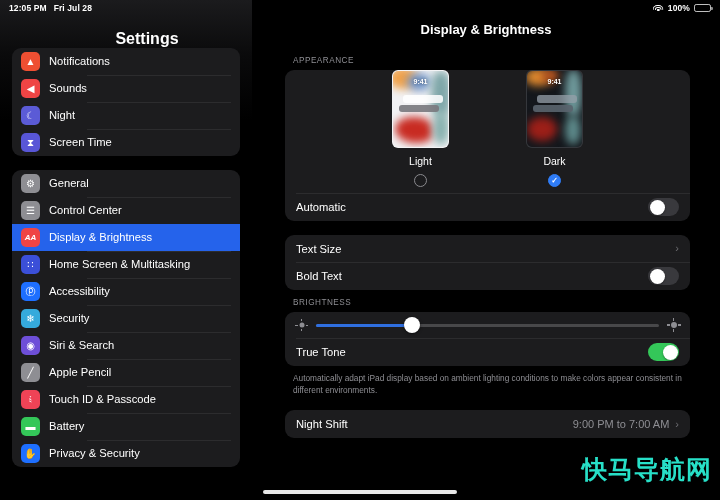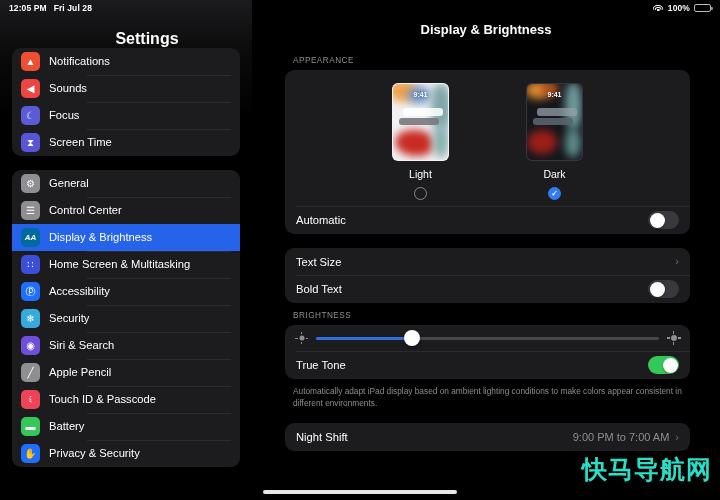--- a/index.html
+++ b/index.html
@@ -83,21 +83,21 @@
   }
   .main-scroll { position:absolute; top:48px; left:0; width:468px; height:452px; }
   .section-head {
     font-size:8.2px; color:#8e8e93; letter-spacing:.5px;
     padding:8px 0 5px 41px; text-transform:uppercase;
   }
   .card { margin:0 30px 0 33px; background:#1c1c1e; border-radius:9px; overflow:hidden; }
   .card.spaced { margin-top:14px; }
 
   
-  .appearance-row { display:flex; justify-content:center; gap:77px; padding:13px 0 6px; }
+  .appearance-row { display:flex; justify-content:center; gap:77px; padding:0 0 6px; }
   .appear-opt { display:flex; flex-direction:column; align-items:center; }
   .thumb {
     width:57px; height:78px; border-radius:6px; overflow:hidden; position:relative;
     border:1px solid rgba(255,255,255,.14);
   }
   .thumb .tm-time {
     position:absolute; top:7px; left:0; width:100%; text-align:center;
     font-size:7px; font-weight:600; color:#fff; z-index:3;
     text-shadow:0 0 3px rgba(0,0,0,.5);
   }
@@ -202,38 +202,38 @@
           <div class="side-row">
             <span class="side-icon" style="background: rgb(238, 79, 50);">▲</span>
             <span class="side-label">Notifications</span>
           </div>
           <div class="side-row">
             <span class="side-icon" style="background: rgb(239, 68, 68);">◀</span>
             <span class="side-label">Sounds</span>
           </div>
           <div class="side-row">
             <span class="side-icon" style="background: rgb(91, 91, 214);">☾</span>
-            <span class="side-label">Focus</span>
+            <span class="side-label">Night</span>
           </div>
           <div class="side-row">
             <span class="side-icon" style="background: rgb(88, 86, 214);">⧗</span>
             <span class="side-label">Screen Time</span>
           </div>
         </div>
       <div class="side-group" id="sgroup1">
           <div class="side-row">
             <span class="side-icon" style="background: rgb(142, 142, 147);">⚙</span>
             <span class="side-label">General</span>
           </div>
           <div class="side-row">
             <span class="side-icon" style="background: rgb(142, 142, 147);">☰</span>
             <span class="side-label">Control Center</span>
           </div>
           <div class="side-row selected">
-            <span class="side-icon" style="background: #0369a1; font-size: 8px; font-weight: 700; font-style: italic;">AA</span>
+            <span class="side-icon" style="background: #ef4444; font-size: 8px; font-weight: 700; font-style: italic;">AA</span>
             <span class="side-label">Display &amp; Brightness</span>
           </div>
           <div class="side-row">
             <span class="side-icon" style="background: rgb(59, 79, 216);">∷</span>
             <span class="side-label">Home Screen &amp; Multitasking</span>
           </div>
           <div class="side-row">
             <span class="side-icon" style="background: rgb(30, 111, 255);">ⓟ</span>
             <span class="side-label">Accessibility</span>
           </div>

